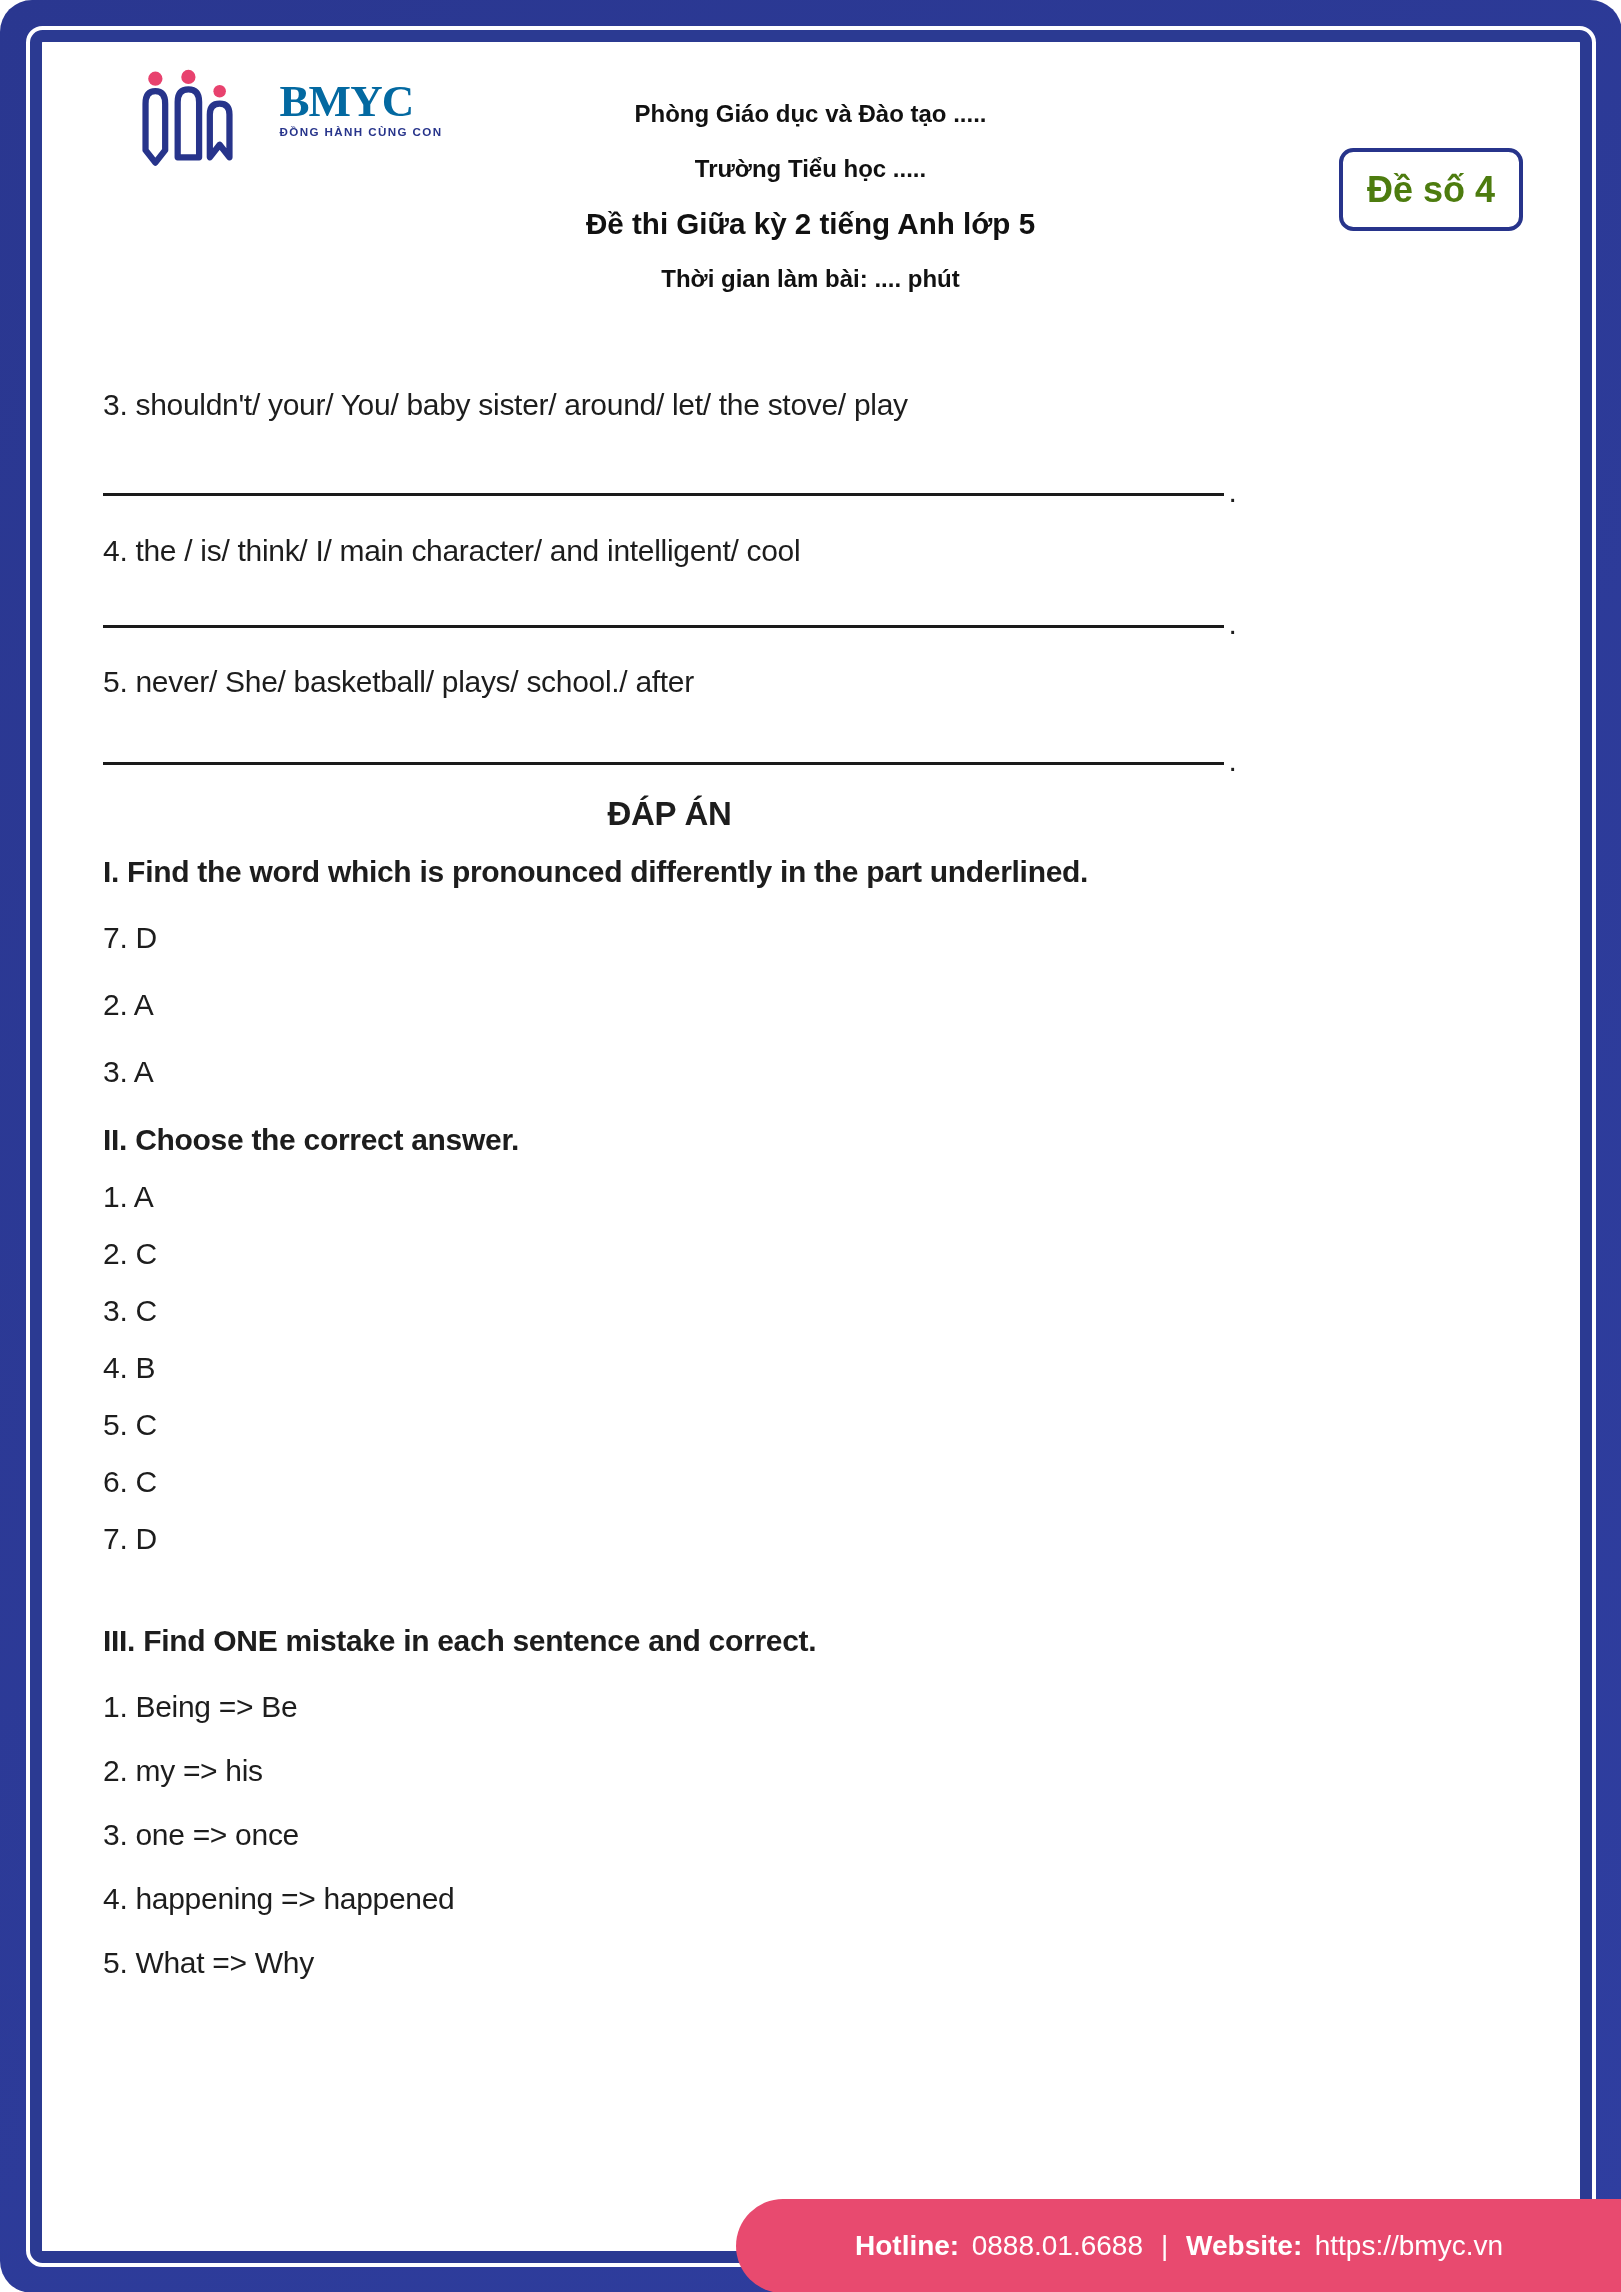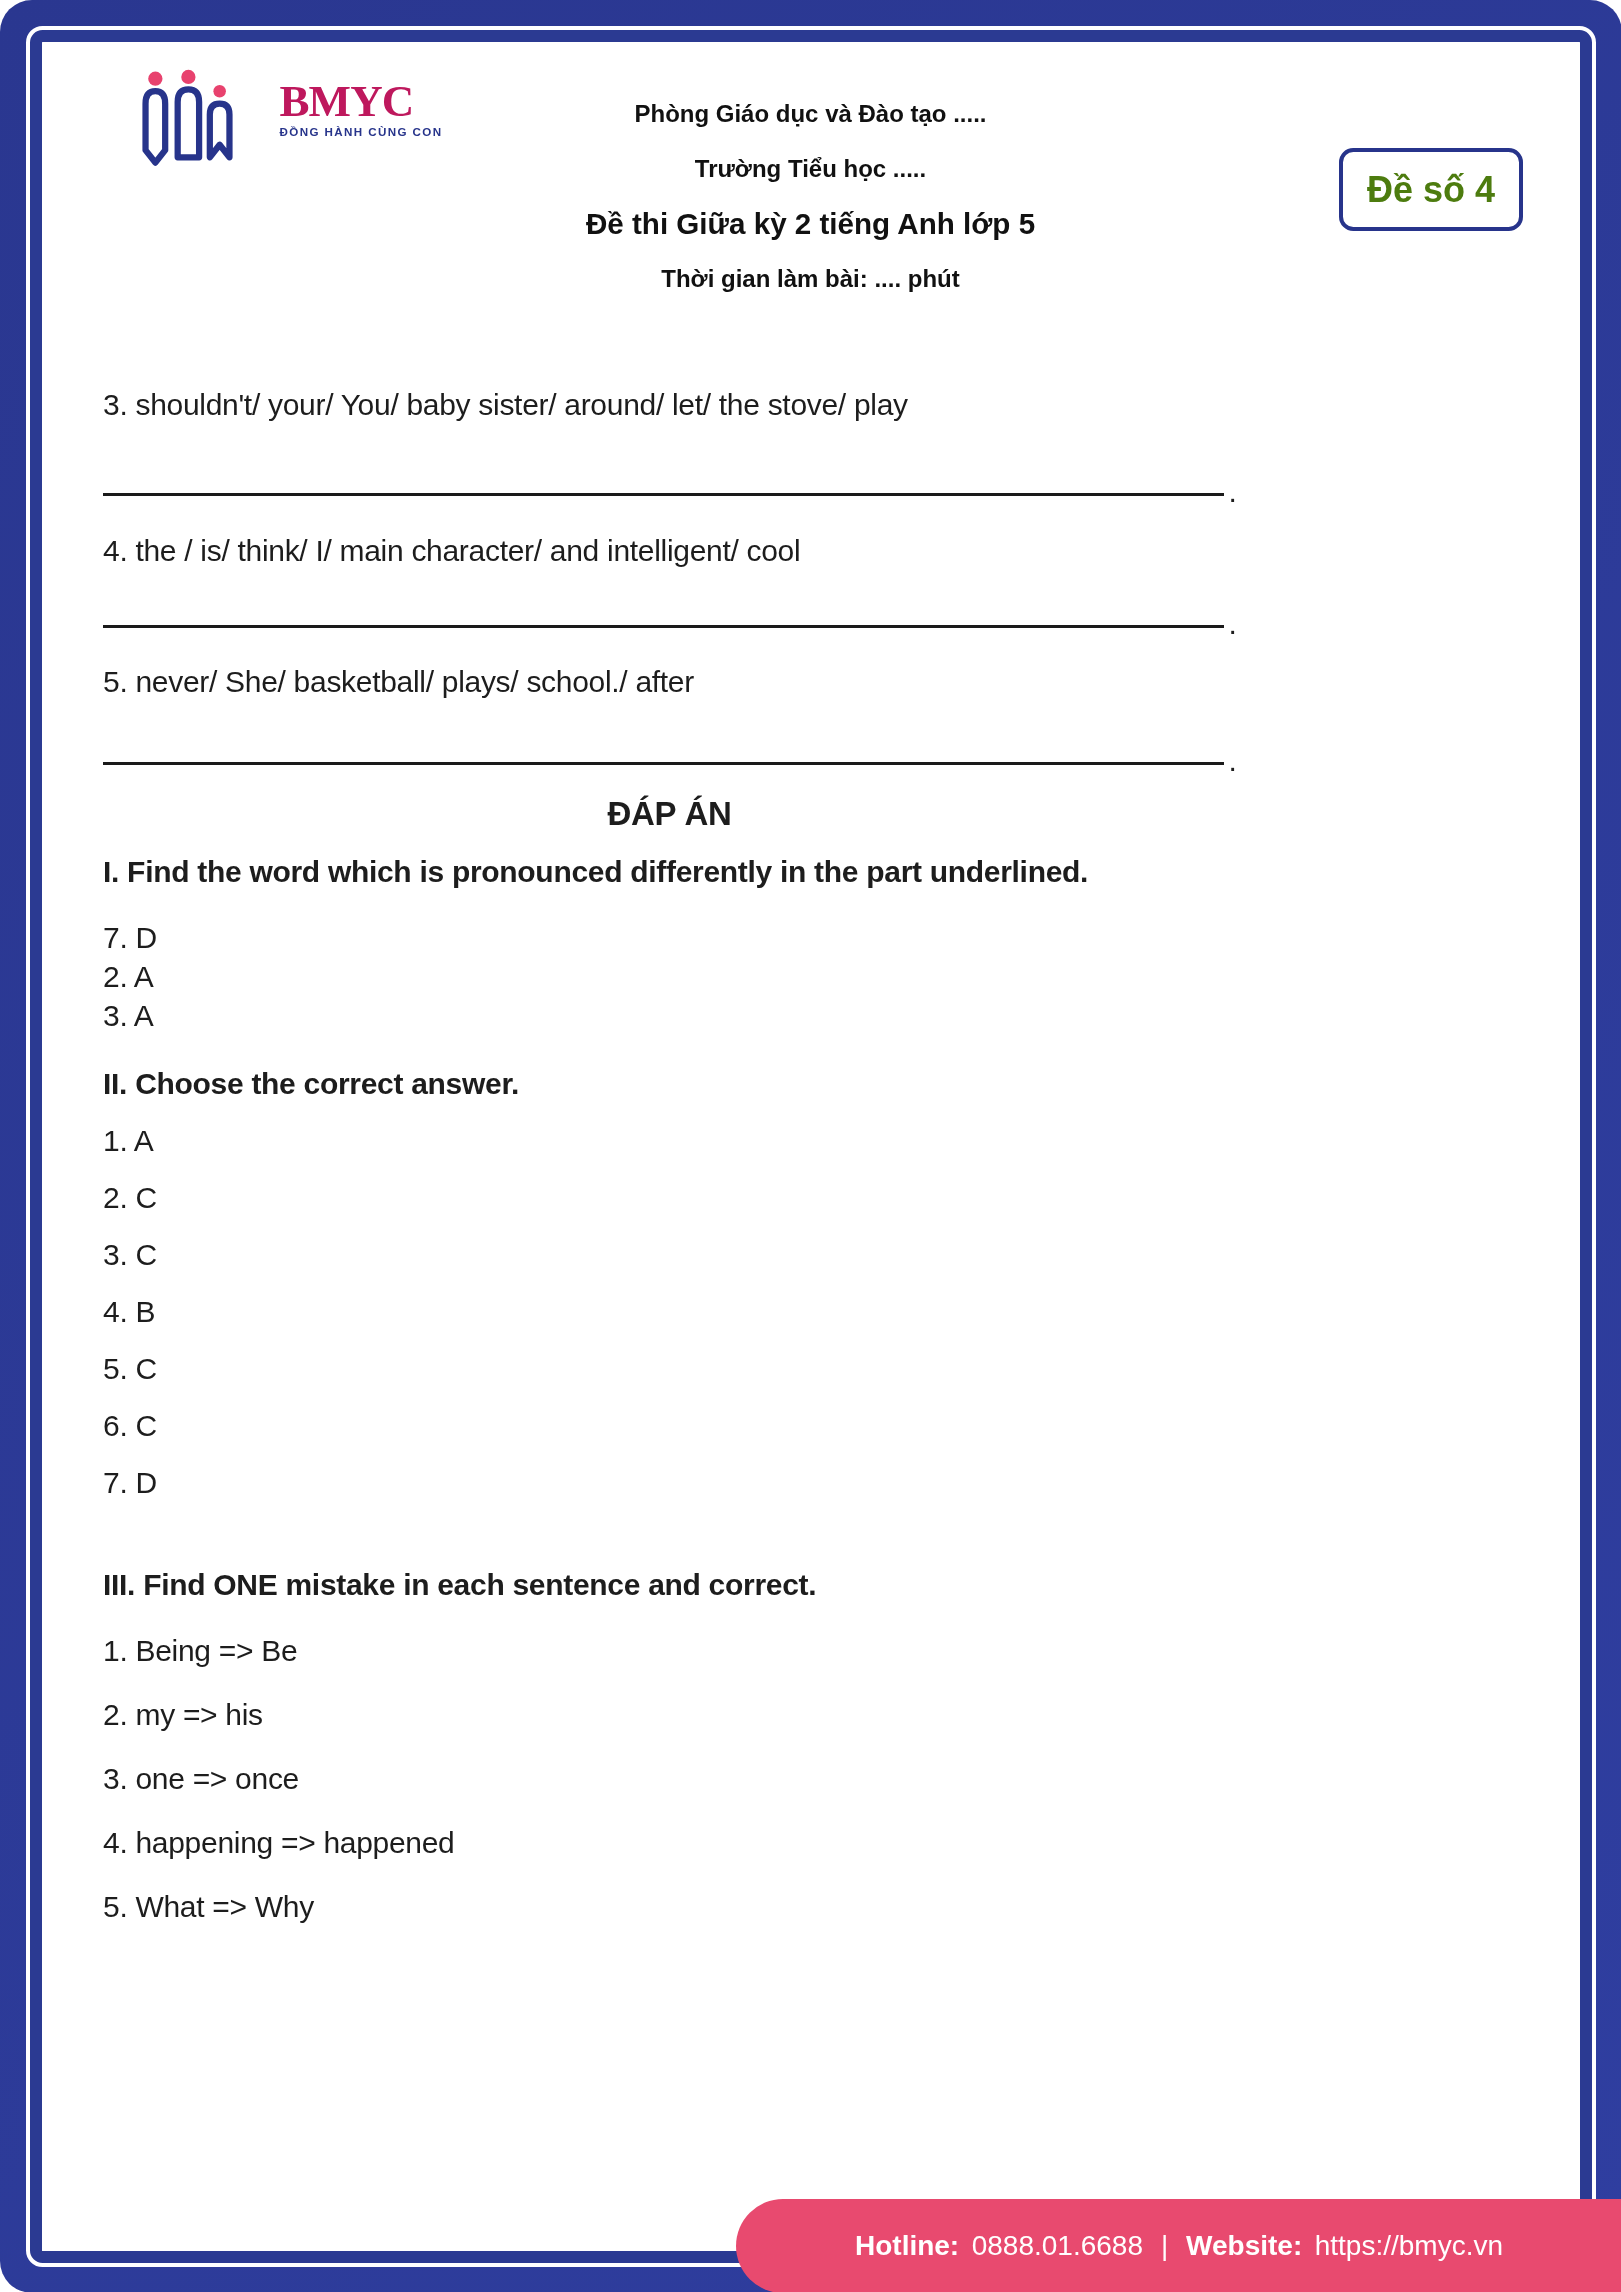--- a/index.html
+++ b/index.html
@@ -9,21 +9,21 @@
   
   .frame-bg{position:absolute;inset:0;border-radius:32px;
     background:linear-gradient(135deg,#2A3790 0%,#2F3EA0 100%);}
   .card{position:absolute;inset:29.6px;background:#fff;border:12.5px solid #2B3A92;
     outline:4.5px solid #ffffff;border-radius:12.5px;}
 
   
   .logo{position:absolute;left:133px;top:68px;display:flex;align-items:flex-start;gap:12.5px;z-index:3;}
   .logo-txt{display:flex;flex-direction:column;margin-top:12.5px;}
   .logo-name{font-family:"Liberation Serif", serif;font-weight:bold;font-size:45px;line-height:41px;
-    color:#be185d;letter-spacing:-0.9px;}
+    color:#0369a1;letter-spacing:-0.9px;}
   .logo-tag{font-size:11.6px;font-weight:bold;color:#27348B;letter-spacing:1.4px;margin-top:3.6px;}
 
   .titles{position:absolute;left:497px;top:86px;width:627px;text-align:center;z-index:3;color:#111;}
   .titles div{line-height:55px;font-size:24px;font-weight:700;}
   .titles .t3{font-size:29.6px;font-weight:800;}
 
   .badge{position:absolute;left:1339px;top:148px;width:176px;height:75px;border:4.5px solid #27348B;
     border-radius:14.3px;display:flex;align-items:center;justify-content:center;background:#fff;z-index:3;}
   .badge span{font-size:36px;font-weight:bold;color:#4d7c0f;}
 
@@ -34,21 +34,21 @@
   .blank{display:flex;align-items:flex-end;height:7.2px;}
   .blank .ln{width:1121px;border-bottom:3.6px solid #1a1a1a;height:0;}
   .blank .dot{line-height:9px;margin-left:4.5px;font-size:30px;}
   .mt73{margin-top:65px}.mt39{margin-top:35px}.mt57{margin-top:51px}.mt38{margin-top:34px}
   .mt62{margin-top:56px}.mt31{margin-top:28px}.mt28{margin-top:18px}.mt30{margin-top:27px}
   .mt32{margin-top:29px}.mt20{margin-top:18px}.mt70{margin-top:63px}
 
   .ak-title{width:1133px;text-align:center;font-weight:bold;font-size:33px;height:41px;line-height:41px;}
   .sec-h{font-weight:bold;height:39px;line-height:39px;}
   .ans{height:39px;line-height:39px;}
-  .ansI + .ansI{}
+  .ansI + .ansI{margin-top:28px}
   .ansII + .ansII{margin-top:18px}
   .ansIII + .ansIII{margin-top:25px}
 
   
   .footer{position:absolute;left:736px;right:0;top:2199px;bottom:0;background:#E84A6F;
     border-radius:47px 0 0 47px;display:flex;align-items:center;justify-content:center;
     gap:12.5px;z-index:6;color:#fff;font-size:28px;}
   .footer b{font-weight:bold;}
   .sep{margin:0 5.4px;font-weight:400;}
 </style>

